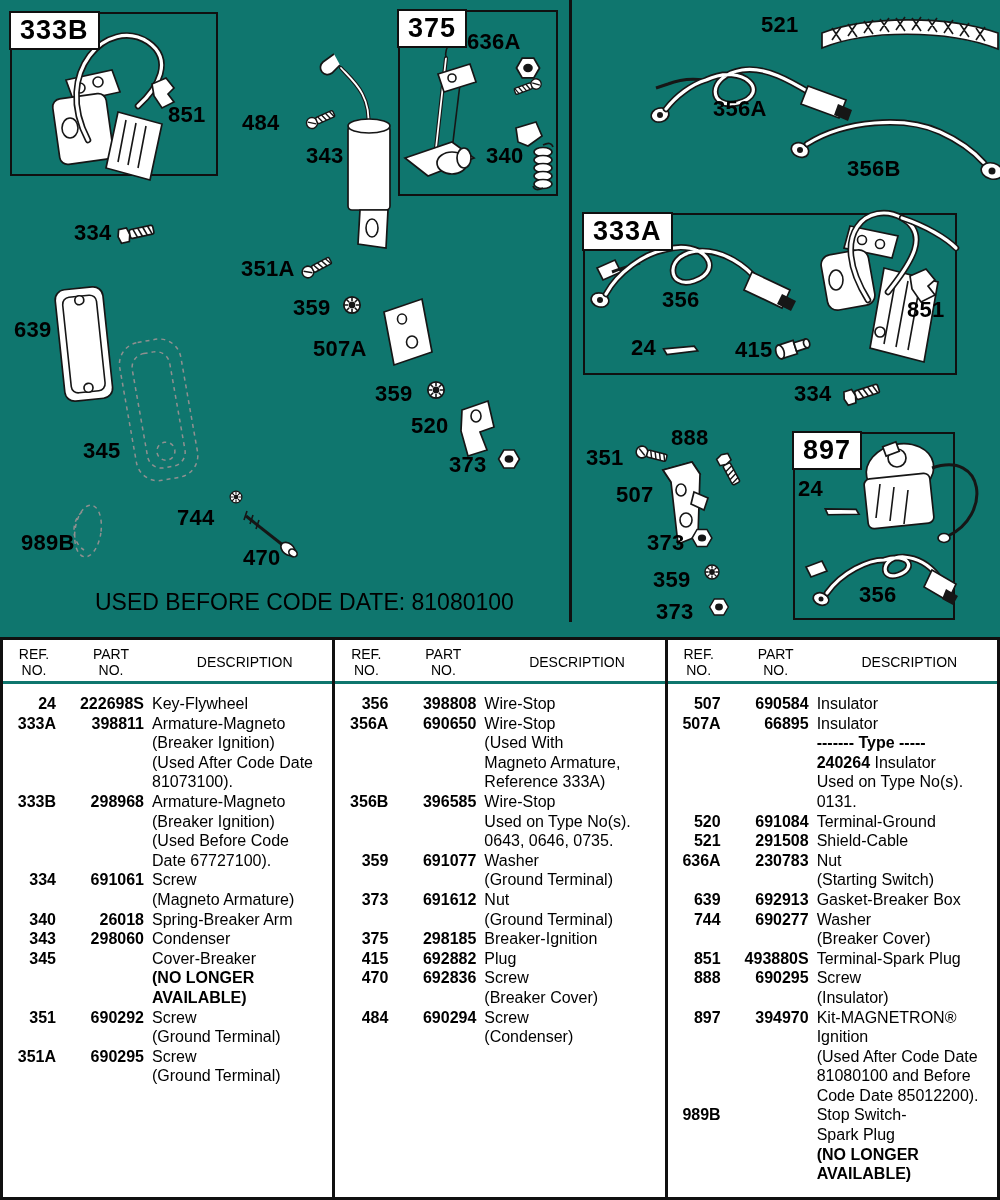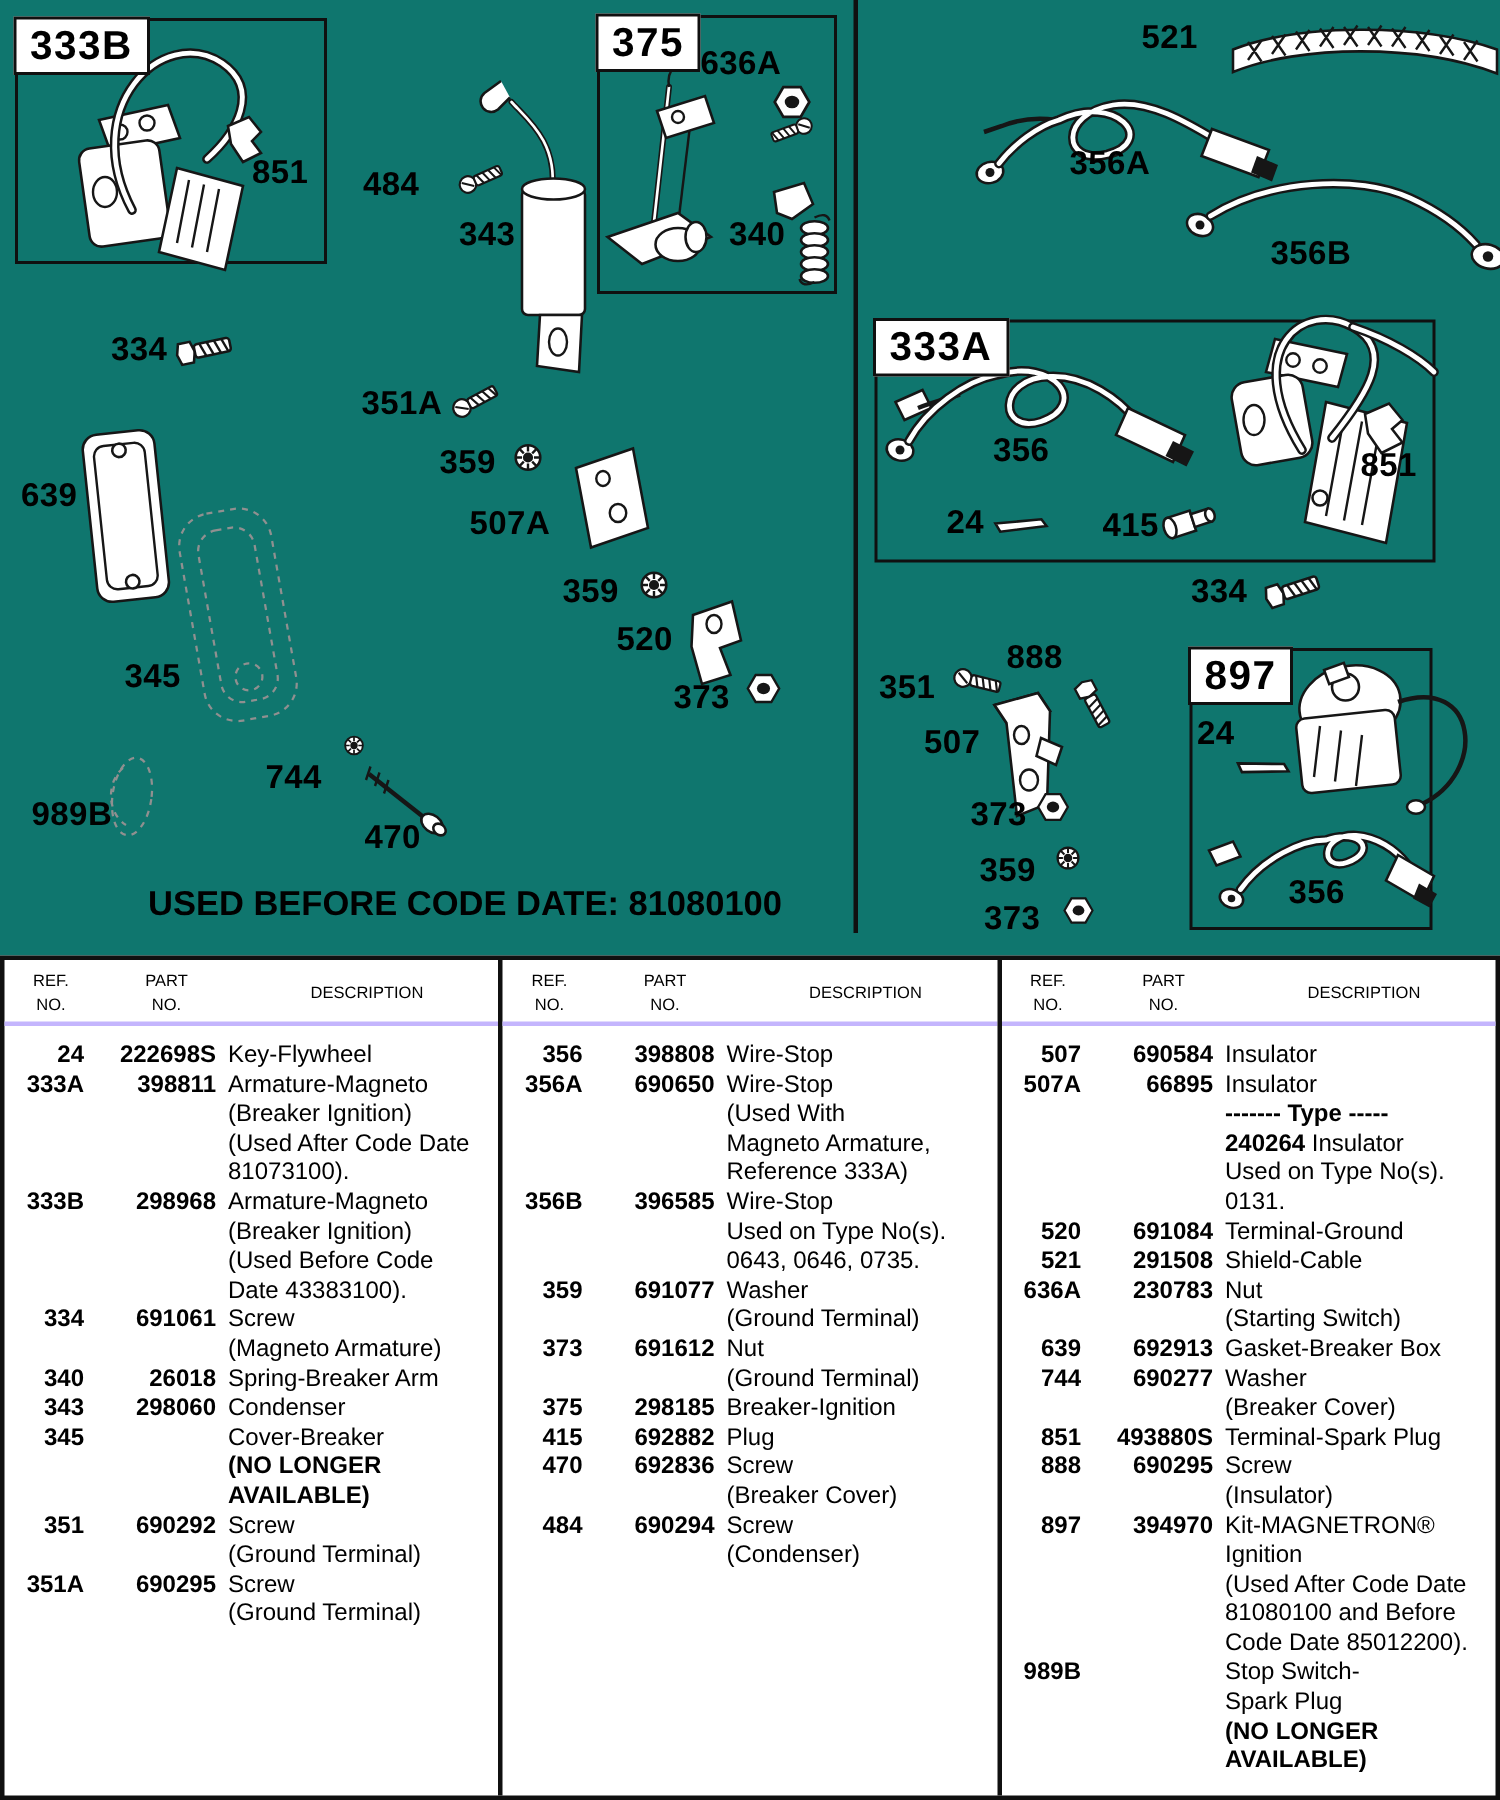--- a/index.html
+++ b/index.html
@@ -9,40 +9,40 @@
 
   
   .diagram { position:absolute; left:0; top:0; width:1000px; height:637px; }
   .art { position:absolute; left:0; top:0; z-index:2; }
   .pbox { position:absolute; border:2px solid #101010; z-index:1; background:transparent; }
   .boxlabel { position:absolute; z-index:4; border:2px solid #101010; background:#fff;
               font-weight:bold; font-size:27px; line-height:1.22; padding:1px 9px; letter-spacing:1px; }
   .plabel { position:absolute; z-index:3; font-weight:bold; font-size:22px; white-space:nowrap;
             letter-spacing:0.3px; }
   .vdivider { position:absolute; left:569px; top:0; width:3px; height:622px; background:#101010; z-index:1; }
-  .caption { position:absolute; left:95px; top:589px; width:430px; text-align:center;
-             font-weight:bold; font-size:23px; z-index:3; }
+  .caption { position:absolute; left:95px; top:589px; width:430px; 
+             font-weight:normal; font-size:23px; z-index:3; }
 
   svg .fillw { fill:#fff; stroke:#161616; stroke-width:1.7; }
   svg .ln    { fill:none; stroke:#161616; stroke-width:1.6; }
   svg .w3    { stroke-width:3; }
   svg .tube1 { fill:none; stroke:#161616; stroke-width:6.5; stroke-linecap:round; }
   svg .tube2 { fill:none; stroke:#fff;    stroke-width:3.2; stroke-linecap:round; }
   svg .thin1 { fill:none; stroke:#161616; stroke-width:4;   stroke-linecap:round; }
   svg .thin2 { fill:none; stroke:#fff;    stroke-width:1.8; stroke-linecap:round; }
   svg .dash  { fill:none; stroke:#909090; stroke-width:1.5; stroke-dasharray:4 4; }
   svg .dk    { fill:#161616; stroke:none; }
 
   
   .parts-table { position:absolute; left:0; top:637px; width:1000px; height:563px;
                  border:3px solid #101010; display:flex; background:#fff; z-index:5; }
   .tcol { flex:1 1 0; position:relative; }
   .tcol + .tcol { border-left:3px solid #101010; }
-  .thead { height:44px; border-bottom:3px solid #c4b5fd; display:grid;
-           grid-template-columns:62px 92px 1fr; align-items:center; font-size:11px; padding-top:2px; }
+  .thead { height:44px; border-bottom:3px solid #0f766e; display:grid;
+           grid-template-columns:62px 92px 1fr; align-items:center; font-size:14px; padding-top:2px; }
   .thead .hcell { text-align:center; line-height:16px; }
   .rows { padding-top:10px; }
   .trow { display:grid; grid-template-columns:50px 80px 1fr; column-gap:8px;
           font-size:16px; line-height:19.6px; padding-left:3px; }
   .tref, .tpart { text-align:right; font-weight:bold; }
   .b { font-weight:bold; }
 </style>
 </head>
 <body>
 
@@ -339,21 +339,21 @@
               <div><span>81073100).</span></div>
             </div>
           </div>
           <div class="trow">
             <div class="tref">333B</div>
             <div class="tpart">298968</div>
             <div class="tdesc">
               <div><span>Armature-Magneto</span></div>
               <div><span>(Breaker Ignition)</span></div>
               <div><span>(Used Before Code</span></div>
-              <div><span>Date 43383100).</span></div>
+              <div><span>Date 67727100).</span></div>
             </div>
           </div>
           <div class="trow">
             <div class="tref">334</div>
             <div class="tpart">691061</div>
             <div class="tdesc">
               <div><span>Screw</span></div>
               <div><span>(Magneto Armature)</span></div>
             </div>
           </div>

